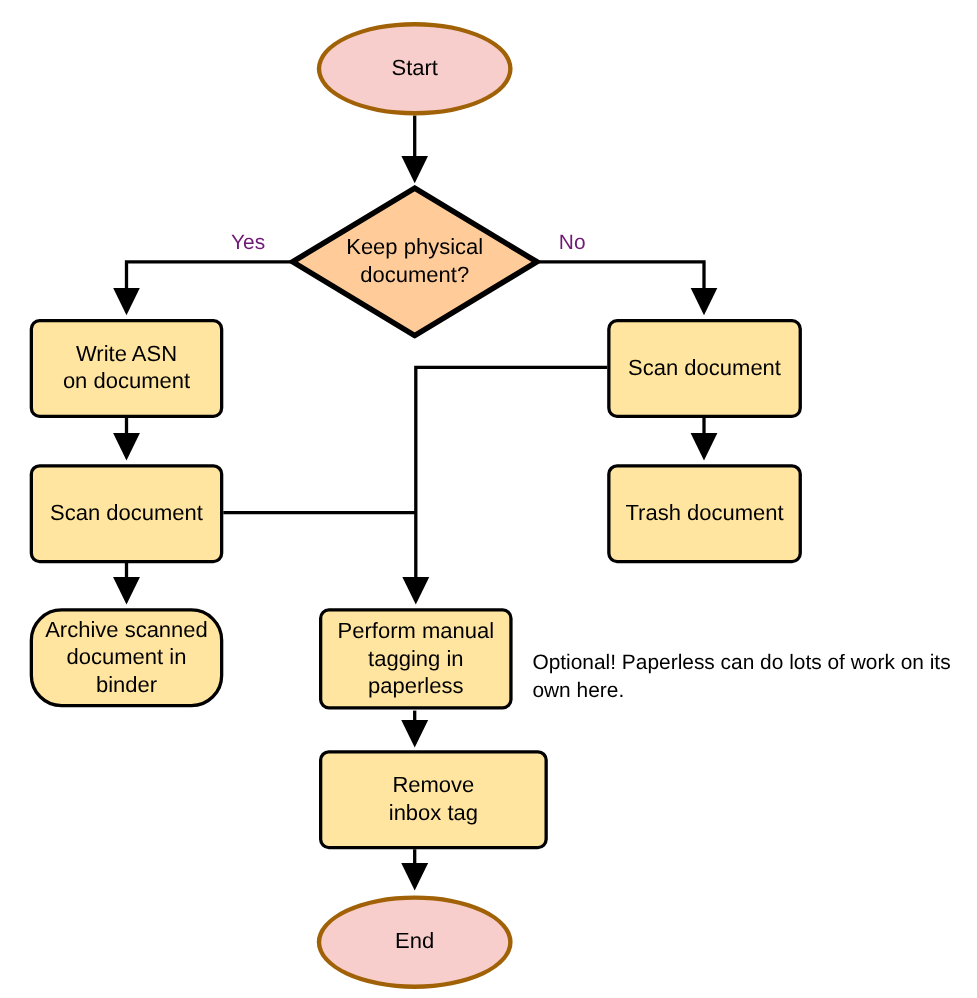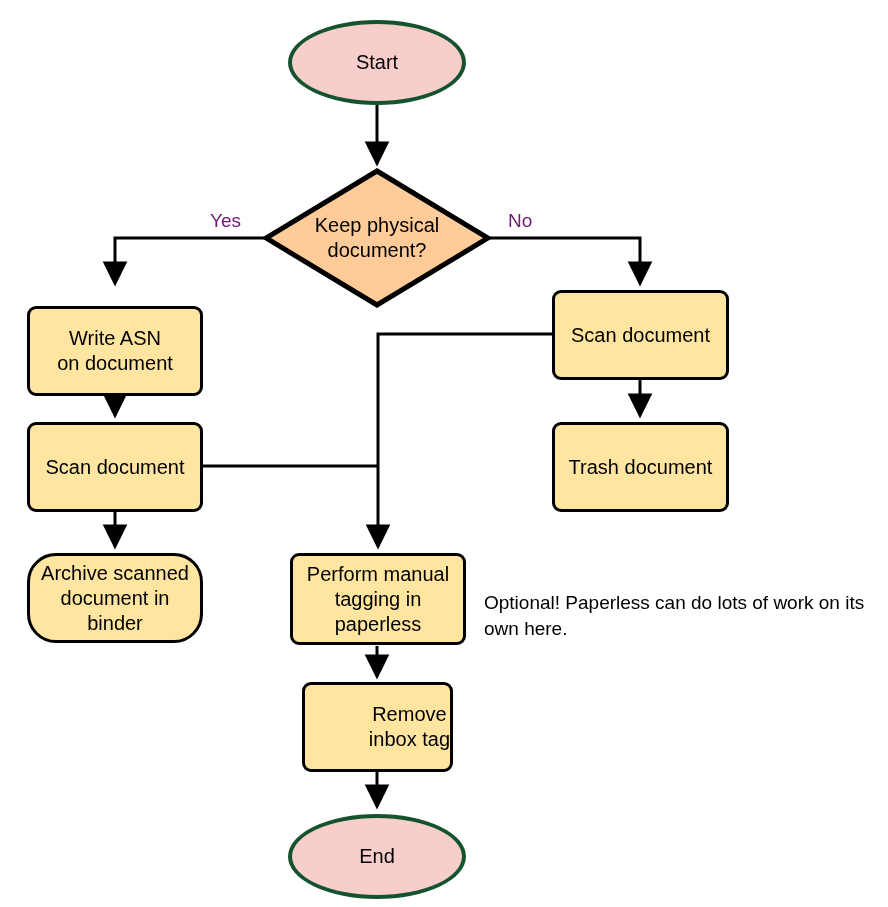--- a/index.html
+++ b/index.html
@@ -37,21 +37,21 @@
     line-height: 25px;
     color: #000000;
     z-index: 3;
   }
   .node-process {
     border: 3px solid #000000;
     border-radius: 9px;
     background: #ffe5a0;
   }
   .node-terminal {
-    border: 4px solid #14532d;
+    border: 4px solid #a16207;
     border-radius: 50%;
     background: #f8cecc;
   }
   .node-decision {
     background: transparent;
     border: none;
     align-items: center;
   }
   .diamond-shape {
     position: absolute;
@@ -124,21 +124,21 @@
     </svg>
     <span class="node-text">
       <span>Keep physical</span><br>
       <span>document?</span>
     </span>
   </div>
 
   <div class="edge-label" style="left:210px; top:210px;">Yes</div>
   <div class="edge-label" style="left:508px; top:210px;">No</div>
 
-  <div class="node node-process" style="left:27px; top:290px; width:176px; height:90px;margin-top:16px;">
+  <div class="node node-process" style="left:27px; top:290px; width:176px; height:90px;">
     <span class="node-text">
       <span>Write ASN</span><br>
       <span>on document</span>
     </span>
   </div>
 
   <div class="node node-process" style="left:27px; top:422px; width:176px; height:90px;">
     <span class="node-text">Scan document</span>
   </div>
 
@@ -159,21 +159,21 @@
       <span>Perform manual</span><br>
       <span>tagging in</span><br>
       <span>paperless</span>
     </span>
   </div>
 
   <div class="node node-process" style="left:552px; top:422px; width:177px; height:90px;">
     <span class="node-text">Trash document</span>
   </div>
 
-  <div class="node node-process" style="left:302px; top:682px; width:151px; height:90px;justify-content:flex-end;">
+  <div class="node node-process" style="left:290px; top:682px; width:208px; height:90px;">
     <span class="node-text">
       <span>Remove</span><br>
       <span>inbox tag</span>
     </span>
   </div>
 
   <div class="node node-terminal" style="left:288px; top:814px; width:178px; height:85px;">
     <span class="node-text">End</span>
   </div>
 

